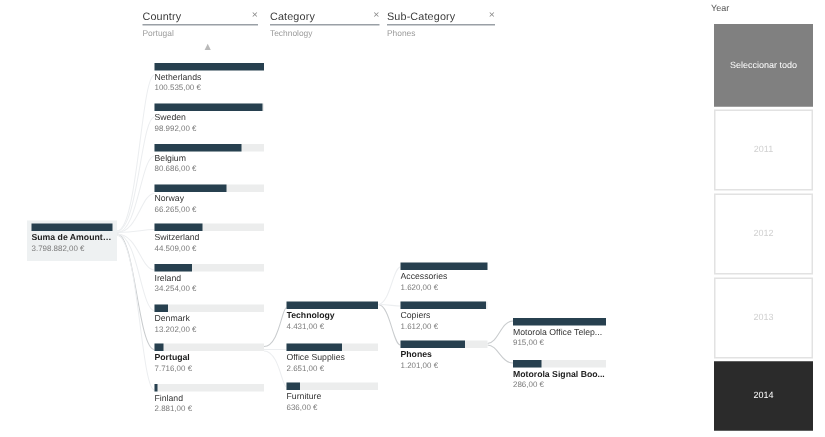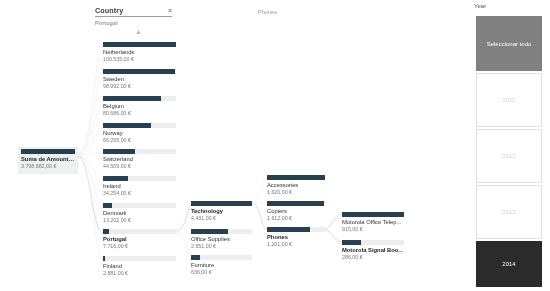--- a/index.html
+++ b/index.html
@@ -121,31 +121,42 @@
         <path d="M 252 203 C 260 203 262 178 267 178" stroke="#eceef0"></path>
         <path d="M 252 203 C 260 203 262 204 267 204" stroke="#eceef0"></path>
       </g>
       <g fill="none" stroke="#c9ccce" stroke-width="0.7">
 
         <path d="M 325 229 C 332 229 334 214 342 214"></path>
         <path d="M 325 230 C 332 230 334 242 342 242"></path>
       </g>
     </svg>
 
-    <div class="level-header" style="left:95px; width:77px;font-weight:bold;">
+    <div class="level-header" style="left:95px; width:77px;">
       <div class="hdr-row">
         <span class="hdr-title">Country</span>
         <span class="hdr-x">×</span>
       </div>
       <div class="hdr-sub">Portugal</div>
       <div class="hdr-caret">▲</div>
     </div>
 
+    <div class="level-header" style="left:180px; width:73px;">
+      <div class="hdr-row">
+        <span class="hdr-title">Category</span>
+        <span class="hdr-x">×</span>
+      </div>
+      <div class="hdr-sub">Technology</div>
+    </div>
 
     <div class="level-header" style="left:258px; width:72px;">
+      <div class="hdr-row">
+        <span class="hdr-title">Sub-Category</span>
+        <span class="hdr-x">×</span>
+      </div>
       <div class="hdr-sub">Phones</div>
     </div>
 
 
     <div class="node sel" id="node-root" style="left:18px; top:147px; width:60px;">
       <div class="root-box">
         <div class="bar-track">
           <div class="bar-fill" style="width:100%"></div>
         </div>
         <div class="nlabel">Suma de AmountofS...</div>

